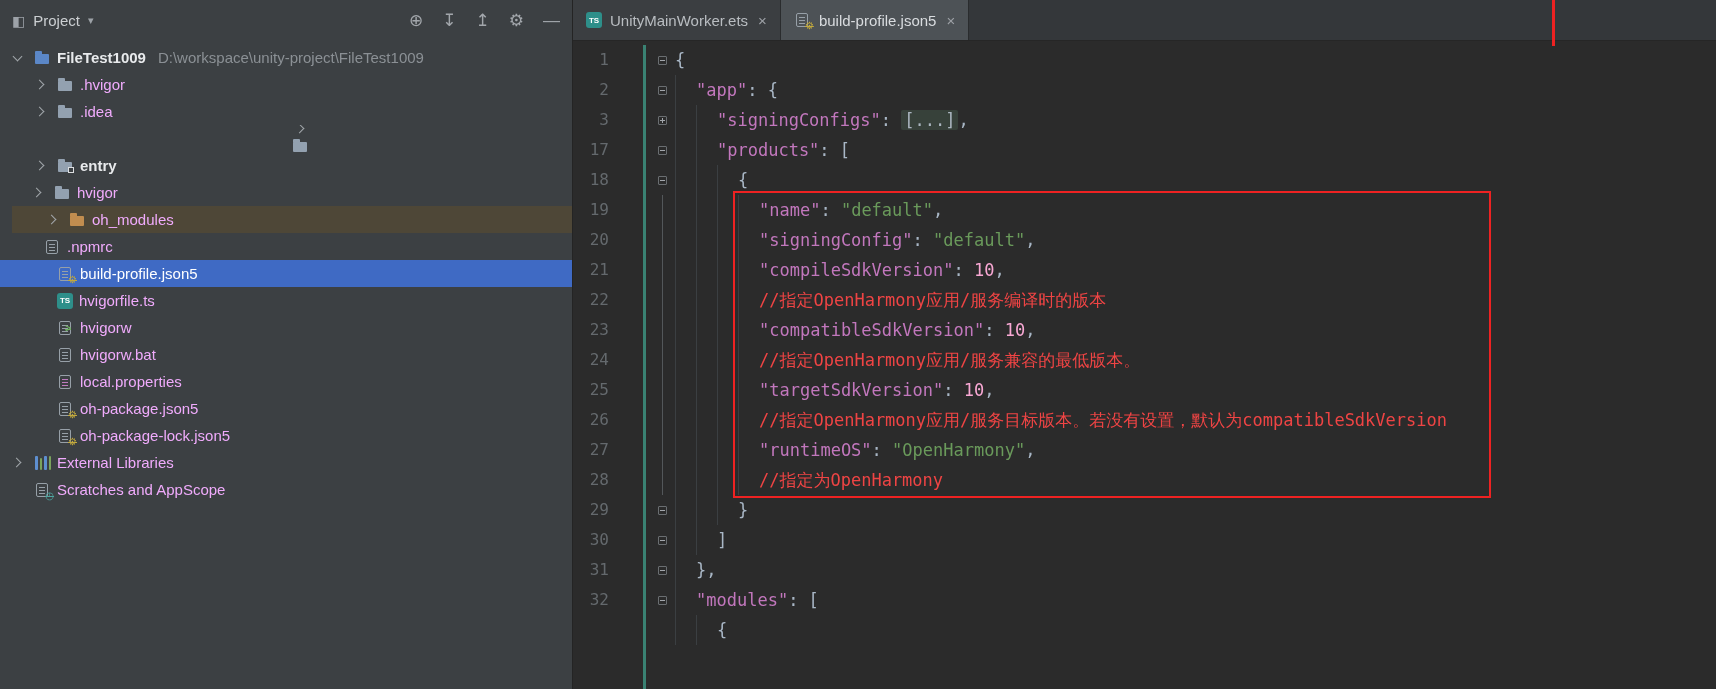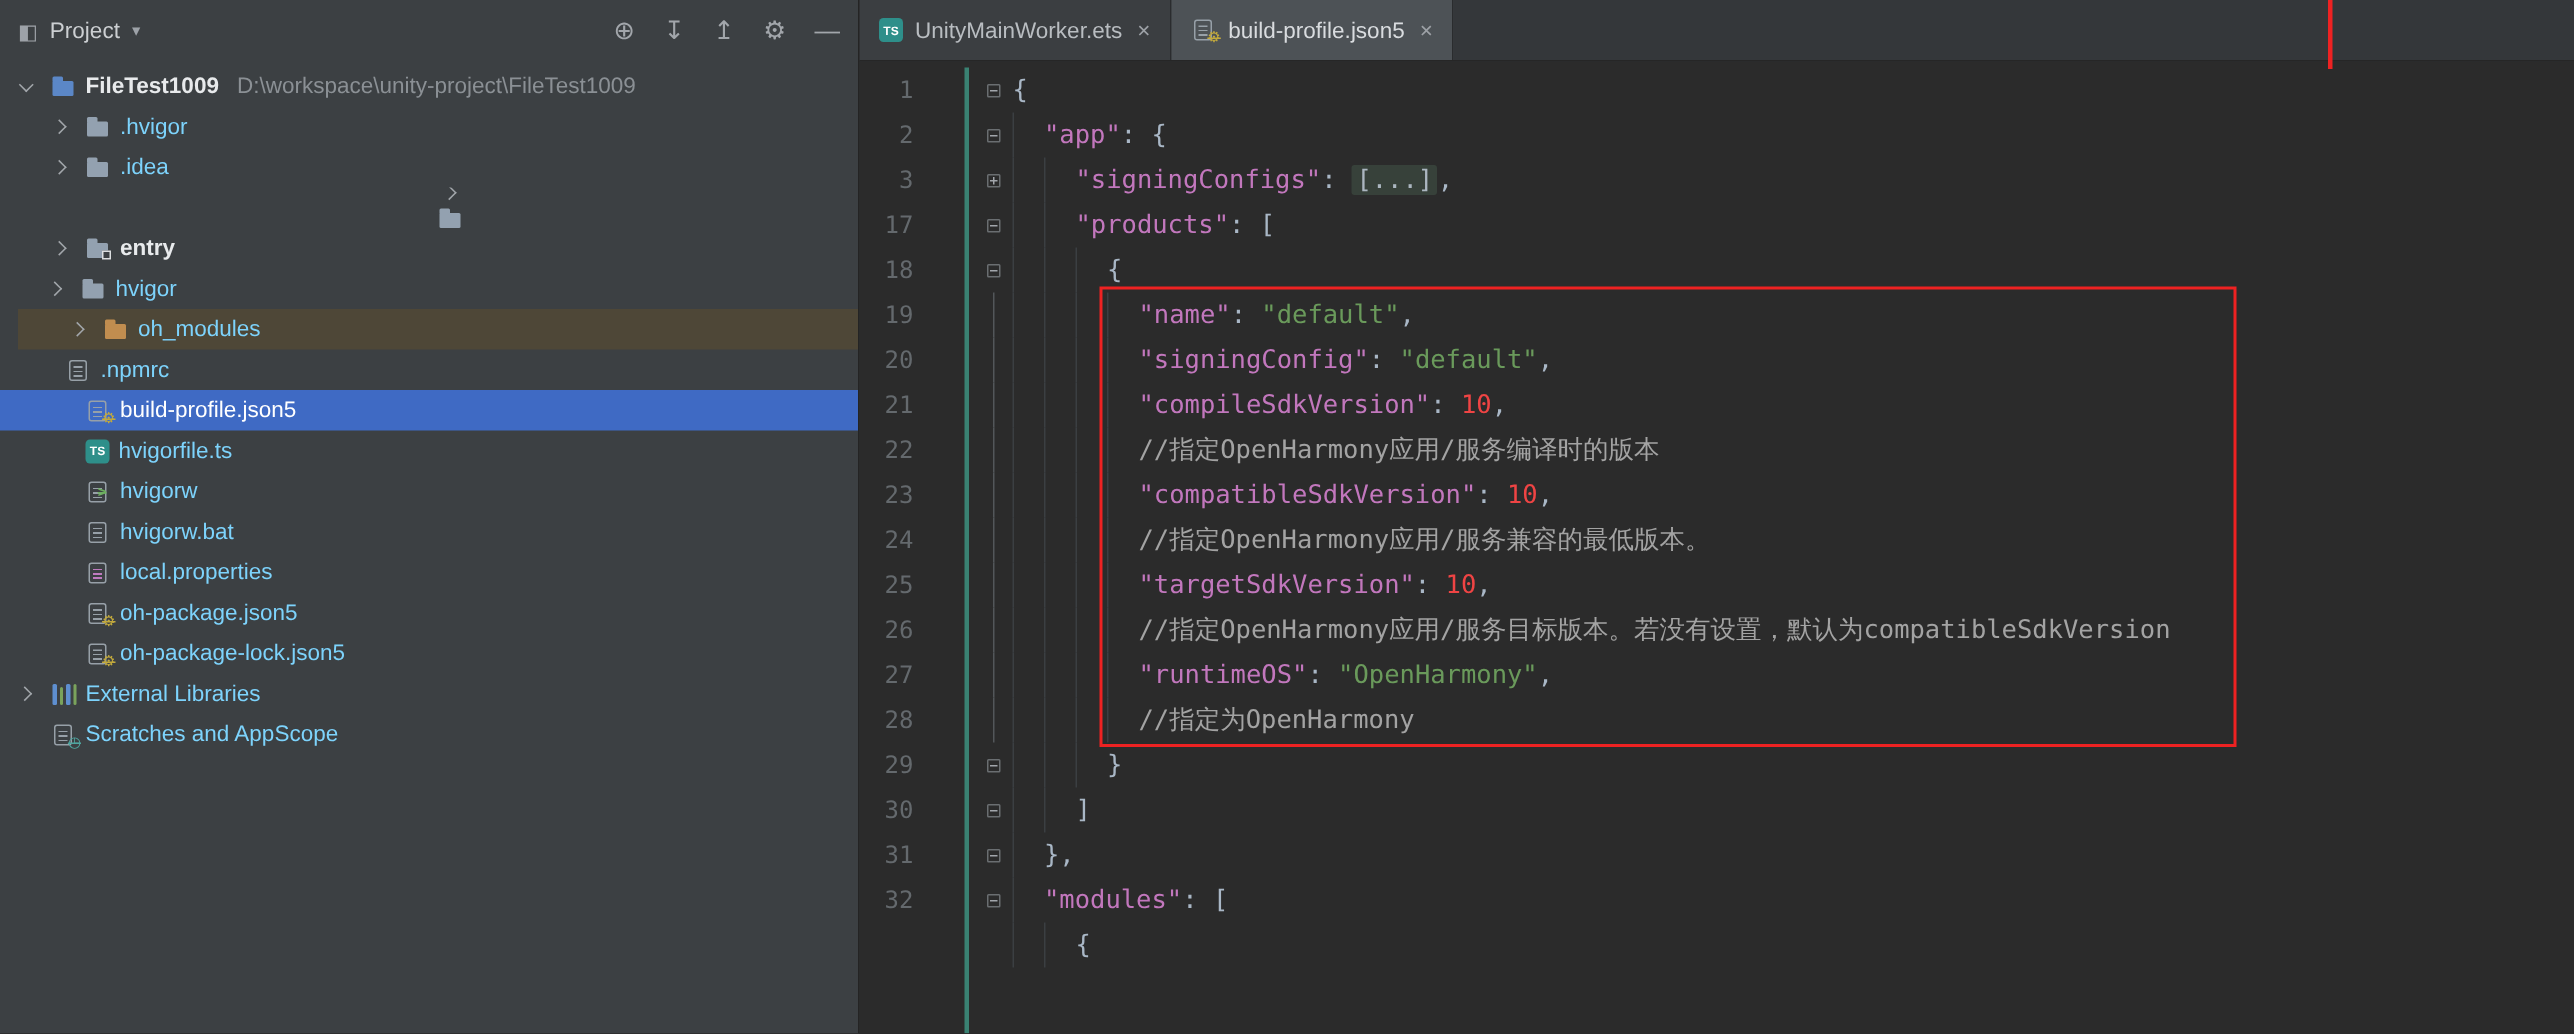--- a/index.html
+++ b/index.html
@@ -38,21 +38,21 @@
   .trow.sel { background: #3f6ac4; }
   .trow.sel .tlabel { color: #ffffff; }
   .trow.hl  { background: #4e4737; margin-left: 12px; }
   .chev-slot { width: 22px; flex: none; display: flex; justify-content: center; align-items: center; }
   .chev {
     width: 7px; height: 7px;
     border: solid #a2a6ab; border-width: 0 1.7px 1.7px 0;
     transform: rotate(-45deg); margin-left: -2px;
   }
   .chev.down { transform: rotate(45deg); margin-top: -3px; margin-left: 0; }
-  .tlabel { color: #7dd3fc; }
+  .tlabel { color: #f0abfc; }
   .tlabel.bold { font-weight: bold; color: #e8eaec; }
   .tpath { color: #8b9095; margin-left: 6px; }
 
   
   .icn { position: relative; width: 17px; height: 16px; flex: none; display: inline-block; }
   .fold-shape::before { content:""; position:absolute; left:1px; top:4px; width:14px; height:10px; background:#93a1b0; border-radius:1px; }
   .fold-shape::after  { content:""; position:absolute; left:1px; top:1px; width:7px; height:4px; background:#93a1b0; border-radius:1px; }
   .project-folder::before, .project-folder::after { background:#5b87c7; }
   .modules-folder::before, .modules-folder::after { background:#c18d4f; }
   .mbadge { position:absolute; right:0; bottom:1px; width:6px; height:6px; background:#3c4043; border:1px solid #dcdee0; z-index:1; }
@@ -103,22 +103,22 @@
   .fm { width:9px; height:9px; border:1px solid #6a6e71; border-radius:1px; position:relative; background:#2b2b2b; }
   .fm::after { content:""; position:absolute; left:1px; right:1px; top:3px; height:1px; background:#a2a6ab; }
   .fm.plus::before { content:""; position:absolute; top:1px; bottom:1px; left:3px; width:1px; background:#a2a6ab; }
   .fline { width:1px; height:100%; background:#53575a; }
   .ctext { display:flex; }
   .ig { width:21px; flex:none; border-left:1px solid #3b3f42; }
   .segs { white-space:pre; }
   .tk-p { color:#a9b7c6; }
   .tk-k { color:#c277bd; }
   .tk-s { color:#6a9a5b; }
-  .tk-n { color:#ef4444; }
-  .tk-c { color:#a3a3a3; }
+  .tk-n { color:#f9a8d4; }
+  .tk-c { color:#ef4444; }
   .tk-f { color:#abb6c0; background:#37413a; border-radius:2px; padding:0 3px; }
 
   .redbox {
     position:absolute; left:160px; top:150px; width:758px; height:307px;
     border:2px solid #ee2222; pointer-events:none; z-index:5;
   }
   .redline {
     position:absolute; left:979px; top:0; width:3px; height:46px;
     background:#ee2222; z-index:6; pointer-events:none;
   }

